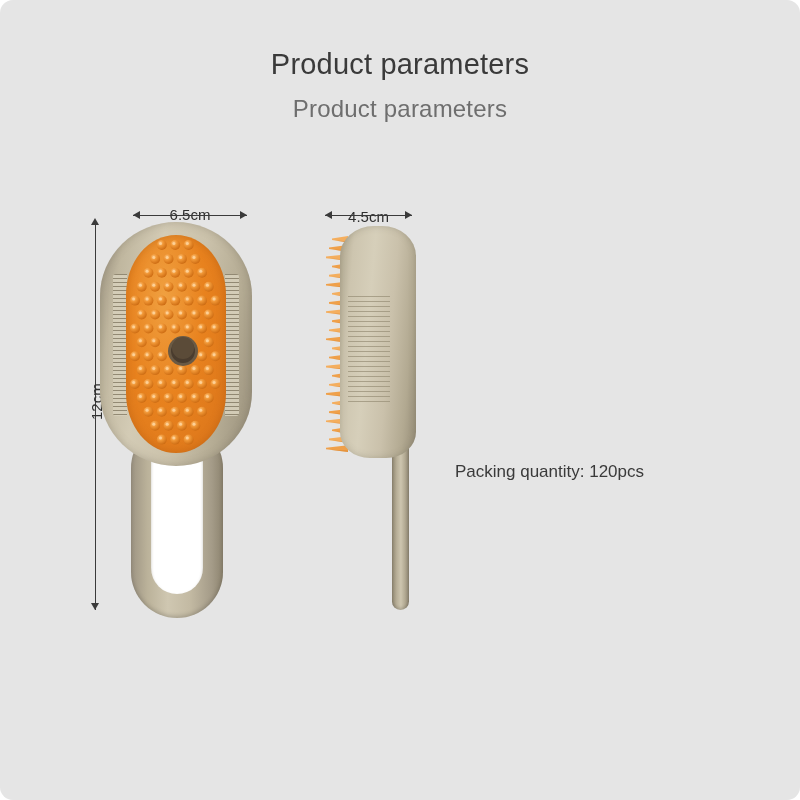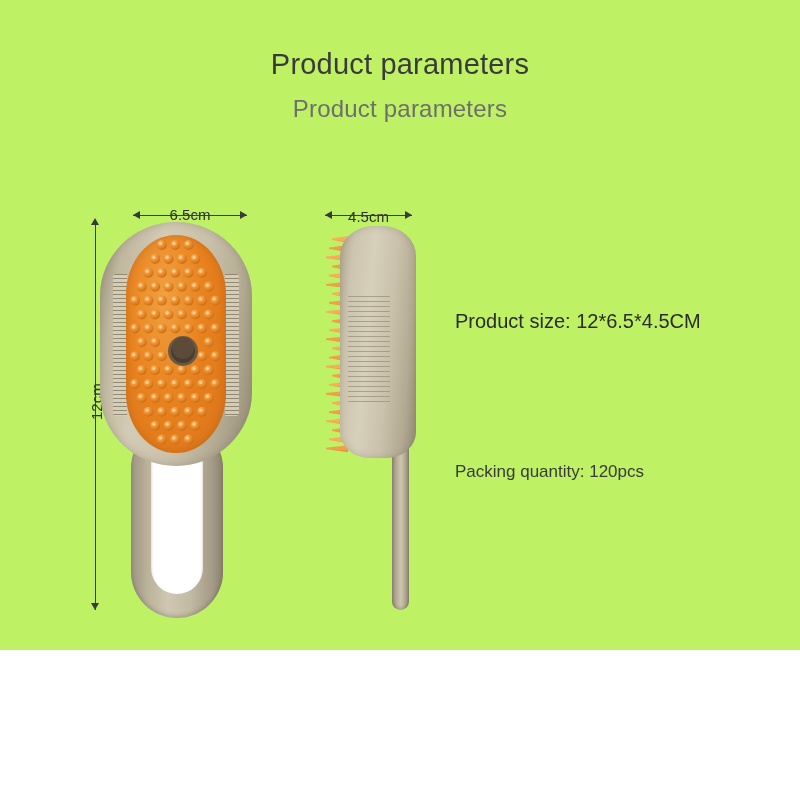--- a/index.html
+++ b/index.html
@@ -7,23 +7,24 @@
     padding: 0;
     background: #ffffff;
   }
   body {
     font-family: "Liberation Sans", sans-serif;
     -webkit-font-smoothing: antialiased;
   }
   #page {
     position: relative;
     width: 800px;
-    height: 650px;
-    background: #bef264;
+    height: 800px;
+    background: #e5e5e5;
     overflow: hidden;
+    border-radius: 13px;
   }
 
   
   .title-main {
     position: absolute;
     left: 0;
     top: 48px;
     width: 800px;
     text-align: center;
     font-size: 29px;
@@ -501,17 +502,16 @@
           <path d="M30,209.4 L14.4,208.6 L30,210.8 Z" fill="#d9822a" opacity="0.55"></path>
           <path d="M30,213.3 L8.0,215.7 L8.0,217.3 L30,219.9 Z" fill="#efa04a"></path>
           <path d="M30,218.5 L12.0,217.7 L30,219.9 Z" fill="#d9822a" opacity="0.55"></path>
         </g>
     </svg>
     <div class="sv-handle"></div>
     <div class="sv-body"></div>
     <div class="sv-ridges"></div>
   </div>
 
-  <div class="spec-line big" style="top:310px;">Product size: 12*6.5*4.5CM</div>
   <div class="spec-line small" style="top:462px;">Packing quantity: 120pcs</div>
 
 
 </div>
 
 </body></html>

